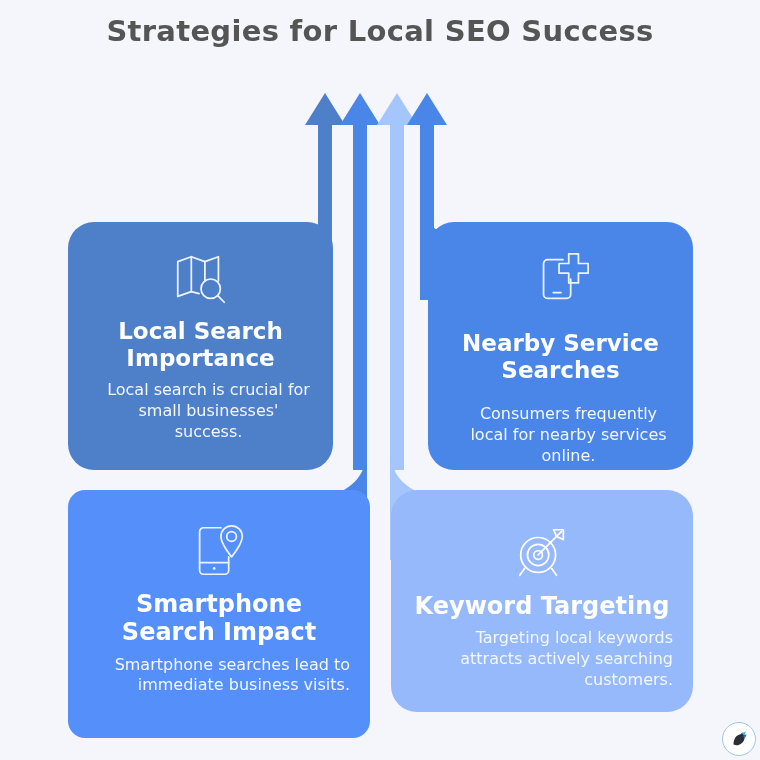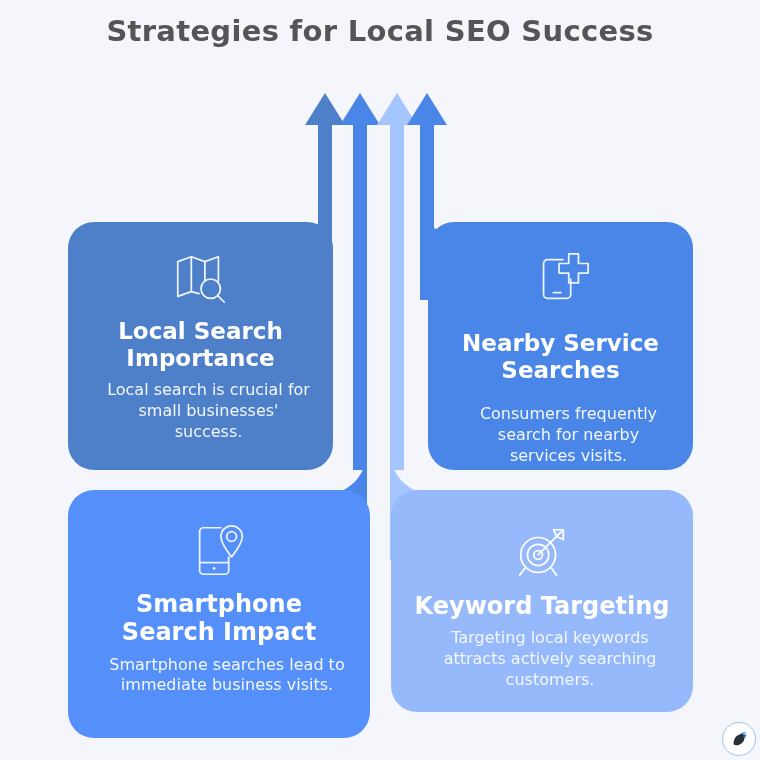--- a/index.html
+++ b/index.html
@@ -97,21 +97,21 @@
 
   .card-desc {
     font-family: "DejaVu Sans", sans-serif;
     font-size: 16px;
     line-height: 1.3;
     color: #f3f7ff;
     max-width: 230px;
     margin-left: 16px;
   }
   .card-3 .card-desc,
-  .card-4 .card-desc { max-width: 262px; }
+  .card-4 .card-desc { max-width: 262px; text-align: right; }
 
   
   .logo-badge {
     position: absolute;
     left: 722px;
     top: 722px;
     width: 34px;
     height: 34px;
     border-radius: 50%;
     background: #ffffff;
@@ -177,24 +177,24 @@
 
   <div class="card card-2" style="background: rgb(74, 134, 232);">
     <svg class="card-icon" viewBox="0 0 64 64">
       <g fill="none" stroke="#eef4ff" stroke-width="1.8" stroke-linejoin="round" stroke-linecap="round">
         <path d="M34,12 L18,12 C15.8,12 14,13.8 14,16 L14,48 C14,50.2 15.8,52 18,52 L38,52 C40.2,52 42,50.2 42,48 L42,32"></path>
         <path d="M24,46 L32,46"></path>
         <path d="M40,6 L50,6 L50,16 L60,16 L60,26 L50,26 L50,36 L40,36 L40,26 L30,26 L30,16 L40,16 Z"></path>
       </g>
     </svg>
     <div class="card-title">Nearby Service Searches</div>
-    <div class="card-desc">Consumers frequently search for nearby services visits.</div>
-  </div>
-
-  <div class="card card-3" style="background: rgb(85, 144, 250);">
+    <div class="card-desc">Consumers frequently local for nearby services online.</div>
+  </div>
+
+  <div class="card card-3" style="background: rgb(85, 144, 250); border-radius: 17px;">
     <svg class="card-icon" viewBox="0 0 64 64">
       <g fill="none" stroke="#eef4ff" stroke-width="1.8" stroke-linejoin="round" stroke-linecap="round">
         <path d="M34,8 L16,8 C13.8,8 12,9.8 12,12 L12,52 C12,54.2 13.8,56 16,56 L38,56 C40.2,56 42,54.2 42,52 L42,38"></path>
         <path d="M12,44 L42,44"></path>
         <circle cx="27" cy="50" r="1.4" fill="#eef4ff" stroke="none"></circle>
         <path d="M45,6 C38.9,6 34,10.9 34,17 C34,25 45,38 45,38 C45,38 56,25 56,17 C56,10.9 51.1,6 45,6 Z"></path>
         <circle cx="45" cy="17" r="5"></circle>
       </g>
     </svg>
     <div class="card-title">Smartphone Search Impact</div>

